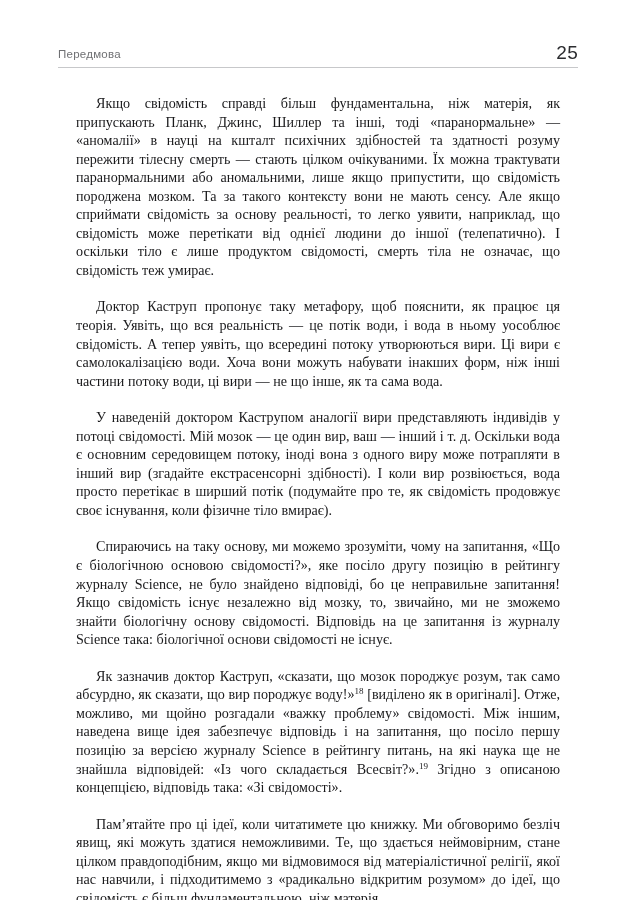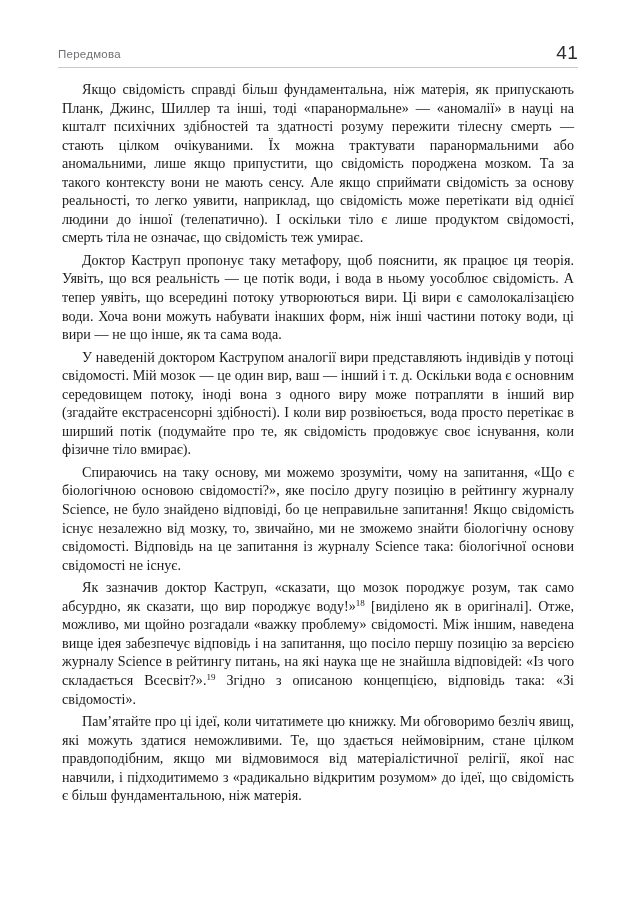--- a/index.html
+++ b/index.html
@@ -62,39 +62,39 @@
     font-size: 14.1px;
     line-height: 18.55px;
     color: #19191b;
     text-align: justify;
     text-justify: inter-word;
     -webkit-hyphens: none;
     hyphens: none;
     word-spacing: 0.01em;
   }
   .textblock p {
-    margin: 4px;
+    margin: 18px;
     text-indent: 20px;
   }
   .it {
   }
   sup.fn {
     font-size: 0.64em;
     line-height: 0;
     vertical-align: 0.52em;
   }
 </style>
 </head>
 <body>
 
 <div class="page">
 
   <div class="running-head">
     <div class="running-head-title">Передмова</div>
-    <div class="running-head-folio">41</div>
+    <div class="running-head-folio">25</div>
   </div>
   <div class="running-head-rule"></div>
 
   <div class="textblock" id="textblock">
       <p><span>Якщо свідомість справді більш фундаментальна, ніж матерія, як припускають Планк, Джинс, Шиллер та інші, тоді «паранормальне» — «аномалії» в науці на кшталт психічних здібностей та здатності розуму пережити тілесну смерть — стають цілком очікуваними. Їх можна трактувати паранормальними або аномальними, лише якщо припустити, що свідомість породжена мозком. Та за такого контексту вони не мають сенсу. Але якщо сприймати свідомість за основу реальності, то легко уявити, наприклад, що свідомість може перетікати від однієї людини до іншої (телепатично). І оскільки тіло є лише продуктом свідомості, смерть тіла не означає, що свідомість теж умирає.</span></p>
       <p><span>Доктор Каструп пропонує таку метафору, щоб пояснити, як працює ця теорія. Уявіть, що вся реальність — це потік води, і вода в ньому уособлює свідомість. А тепер уявіть, що всередині потоку утворюються вири. Ці вири є самолокалізацією води. Хоча вони можуть набувати інакших форм, ніж інші частини потоку води, ці вири — не що інше, як та сама вода.</span></p>
       <p><span>У наведеній доктором Каструпом аналогії вири представляють індивідів у потоці свідомості. Мій мозок — це один вир, ваш — інший і т. д. Оскільки вода є основним середовищем потоку, іноді вона з одного виру може потрапляти в інший вир (згадайте екстрасенсорні здібності). І коли вир розвіюється, вода просто перетікає в ширший потік (подумайте про те, як свідомість продовжує своє існування, коли фізичне тіло вмирає).</span></p>
       <p><span>Спираючись на таку основу, ми можемо зрозуміти, чому на запитання, «Що є біологічною основою свідомості?», яке посіло другу позицію в рейтингу журналу </span><span class="it">Science</span><span>, не було знайдено відповіді, бо це неправильне запитання! Якщо свідомість існує незалежно від мозку, то, звичайно, ми не зможемо знайти біологічну основу свідомості. Відповідь на це запитання із журналу </span><span class="it">Science</span><span> така: біологічної основи свідомості </span><span class="it">не існує</span><span>.</span></p>
       <p><span>Як зазначив доктор Каструп, «сказати, що мозок </span><span class="it">породжує</span><span> розум, так само абсурдно, як сказати, що вир породжує воду!»</span><sup class="fn">18</sup><span> [виділено як в оригіналі]. Отже, можливо, ми щойно розгадали «важку проблему» свідомості. Між іншим, наведена вище ідея забезпечує відповідь і на запитання, що посіло першу позицію за версією журналу </span><span class="it">Science</span><span> в рейтингу питань, на які наука ще не знайшла відповідей: «Із чого складається Всесвіт?».</span><sup class="fn">19</sup><span> Згідно з описаною концепцією, відповідь така: «Зі свідомості».</span></p>
       <p><span>Пам’ятайте про ці ідеї, коли читатимете цю книжку. Ми обговоримо безліч явищ, які можуть здатися неможливими. Те, що здається неймовірним, стане цілком правдоподібним, якщо ми відмовимося від матеріалістичної релігії, якої нас навчили, і підходитимемо з «радикально відкритим розумом» до ідеї, що свідомість є більш фундаментальною, ніж матерія.</span></p>

